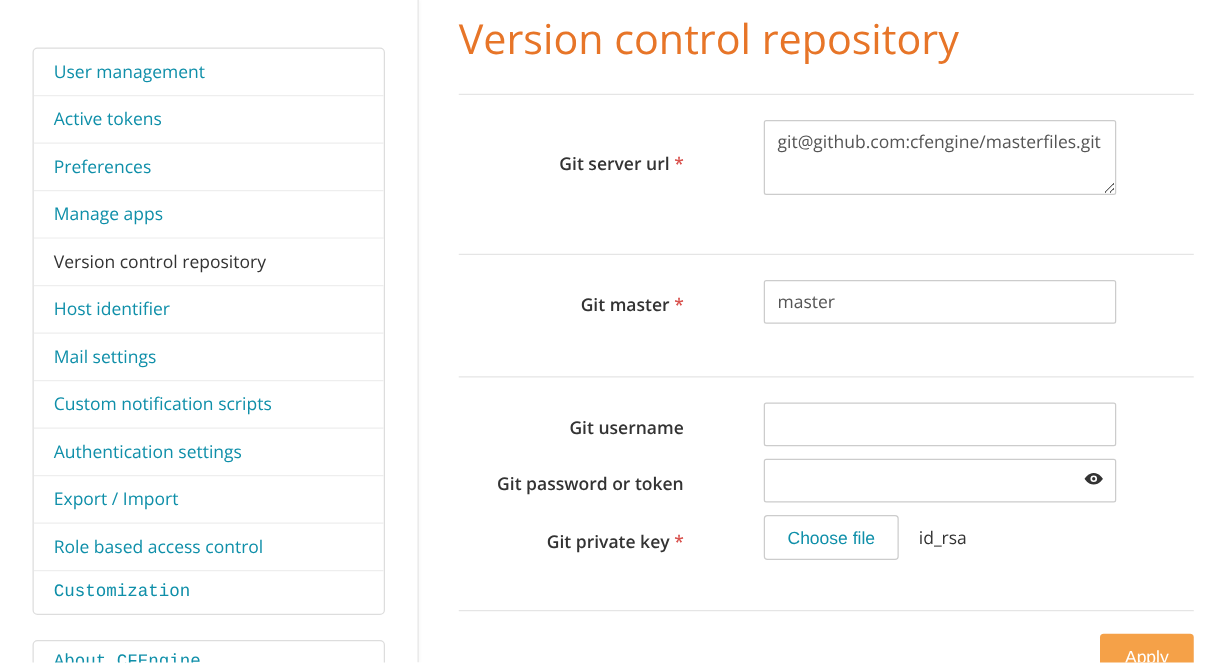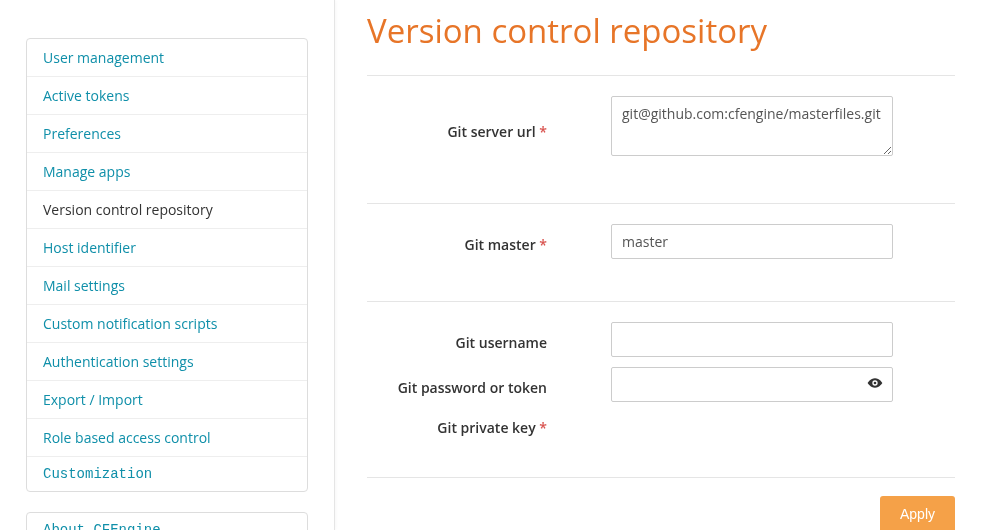--- a/index.html
+++ b/index.html
@@ -196,19 +196,25 @@
                 <path d="M12 5c-7 0-11 7-11 7s4 7 11 7 11-7 11-7-4-7-11-7zm0 11a4 4 0 1 1 0-8 4 4 0 0 1 0 8zm0-6a2 2 0 1 0 0 4 2 2 0 0 0 0-4z"></path>
               </svg>
           </span>
         </div>
       </div>
     </div>
     <div class="form-row short">
       <div class="form-label">
         <span>Git private key</span> <span class="req">*</span>
       </div>
+      <div class="form-field">
+        <div class="file-row">
+          <button class="choose-file-btn">Choose file</button>
+          <span class="file-name">id_rsa</span>
+        </div>
+      </div>
     </div>
   </div>
 
   <div class="actions">
     <button class="apply-btn">Apply</button>
   </div>
 </div>
 
 </body></html>

